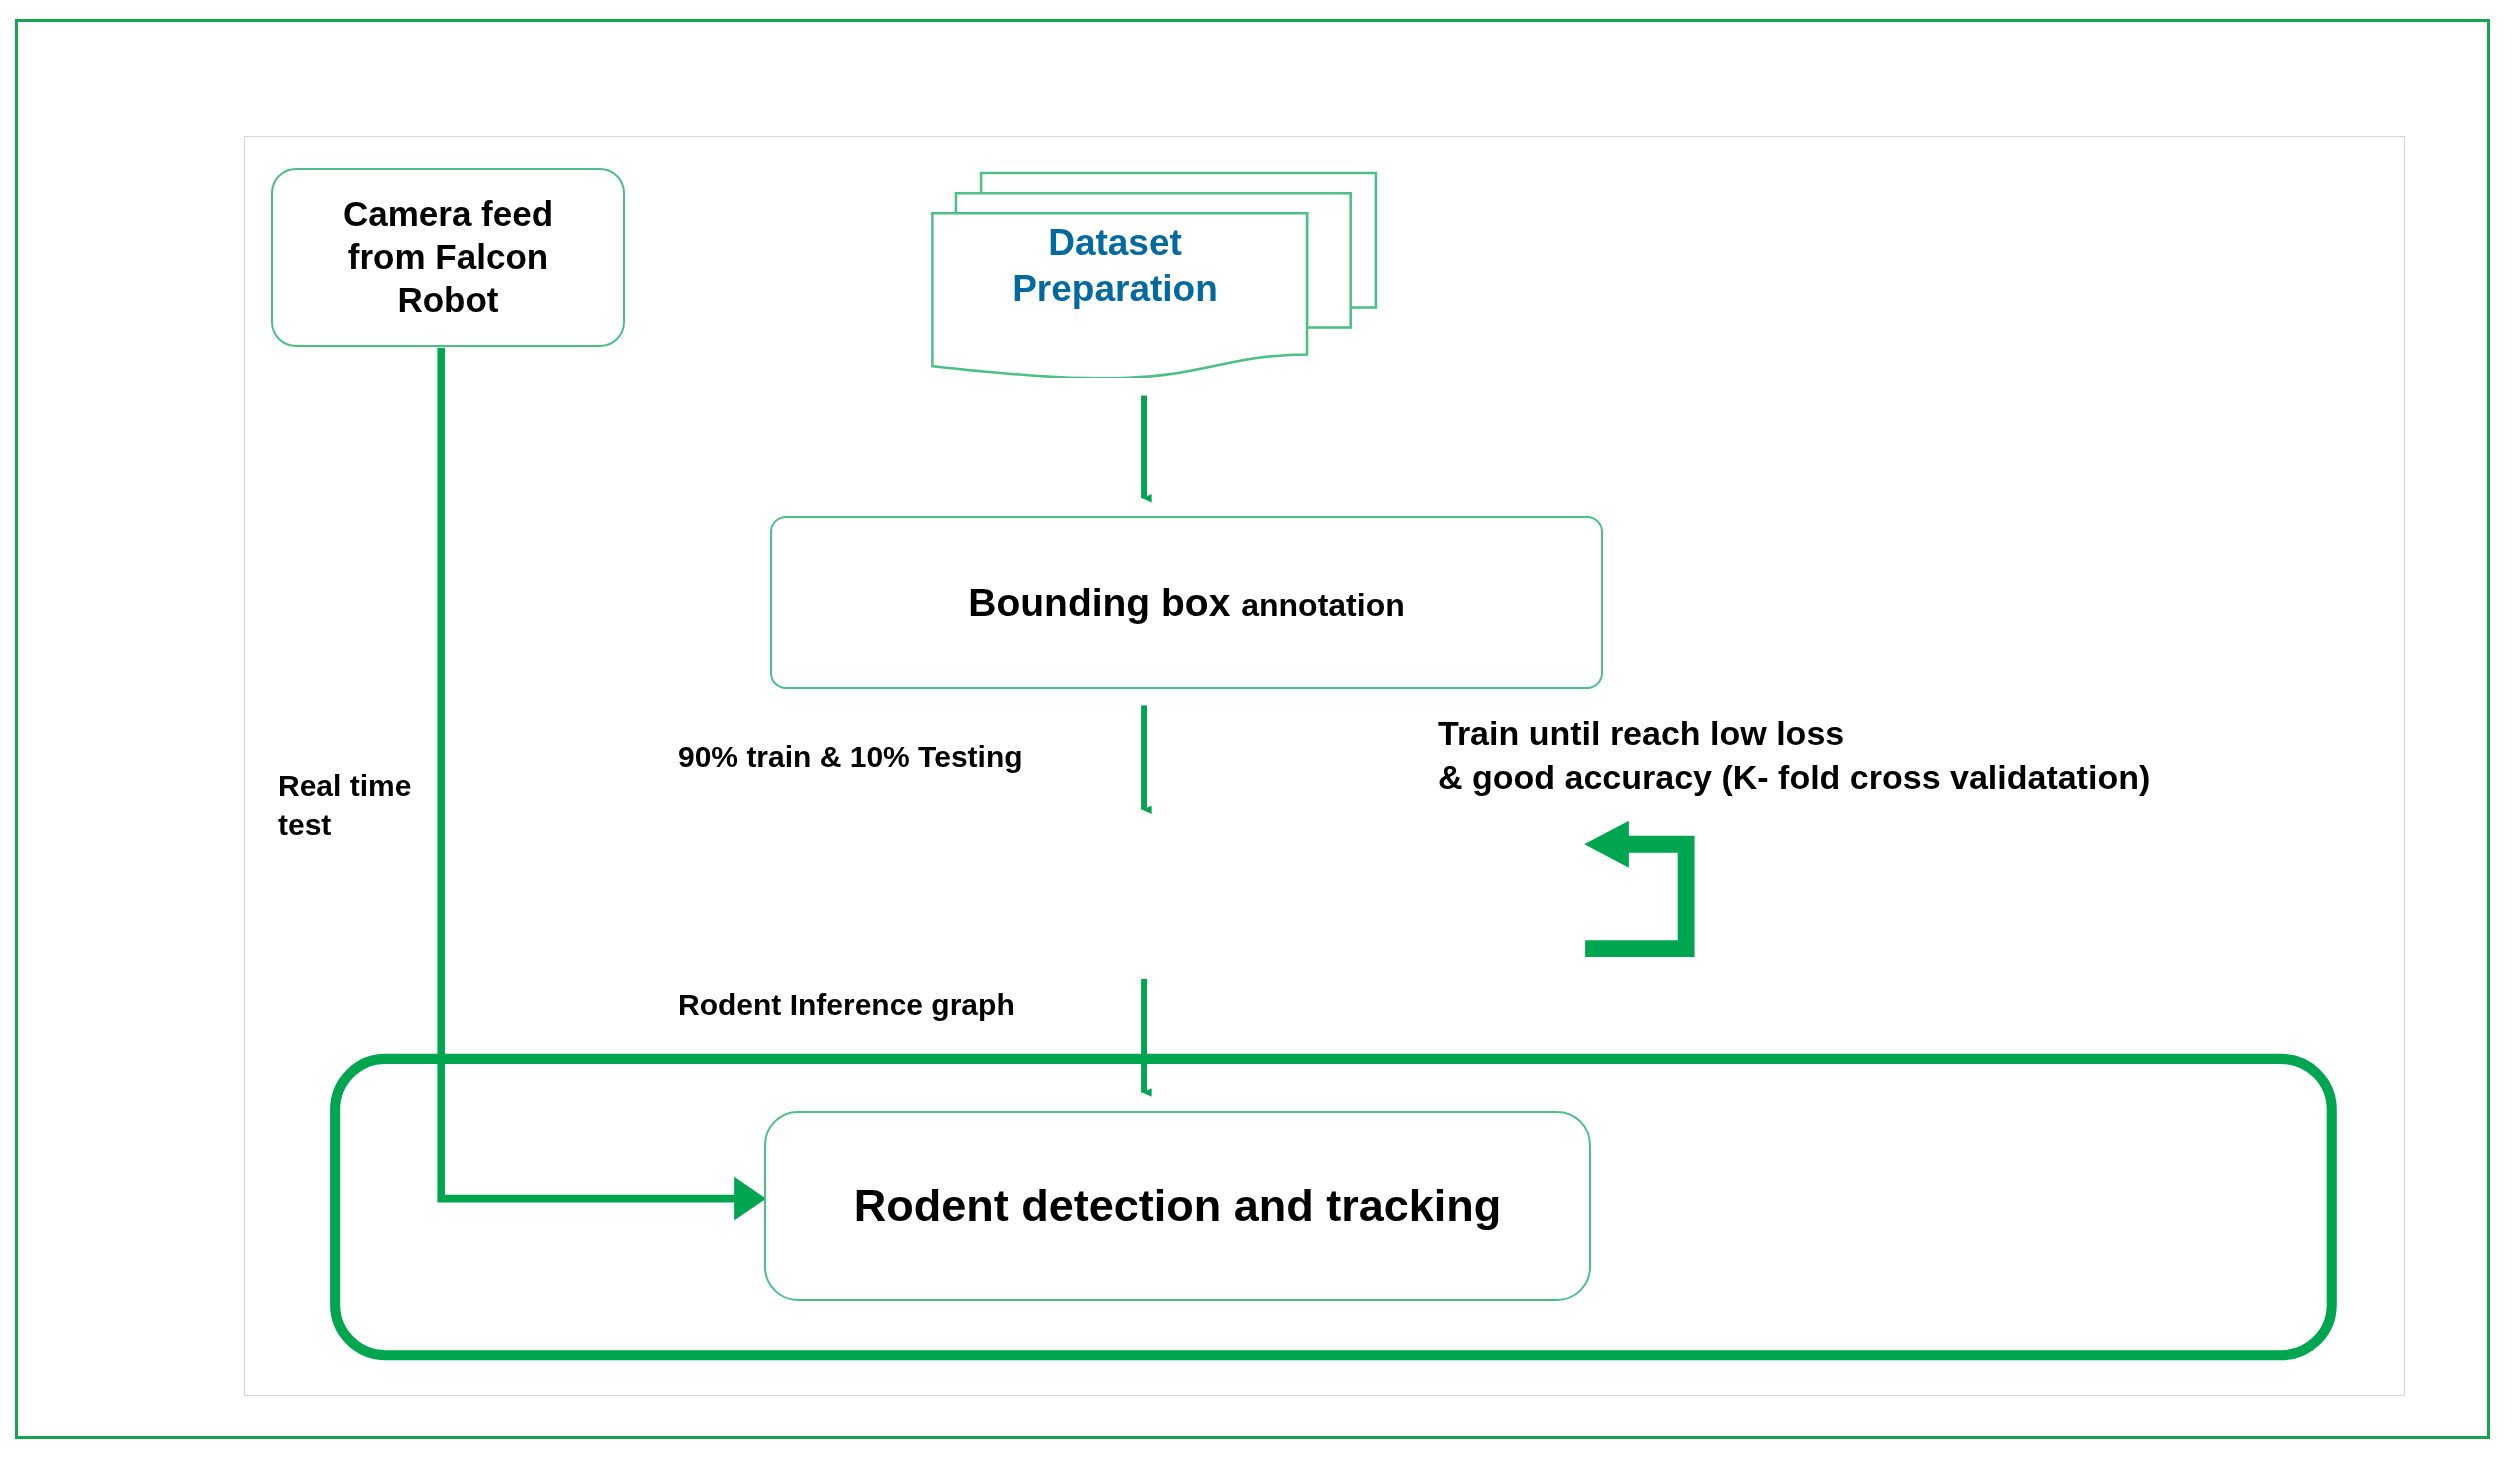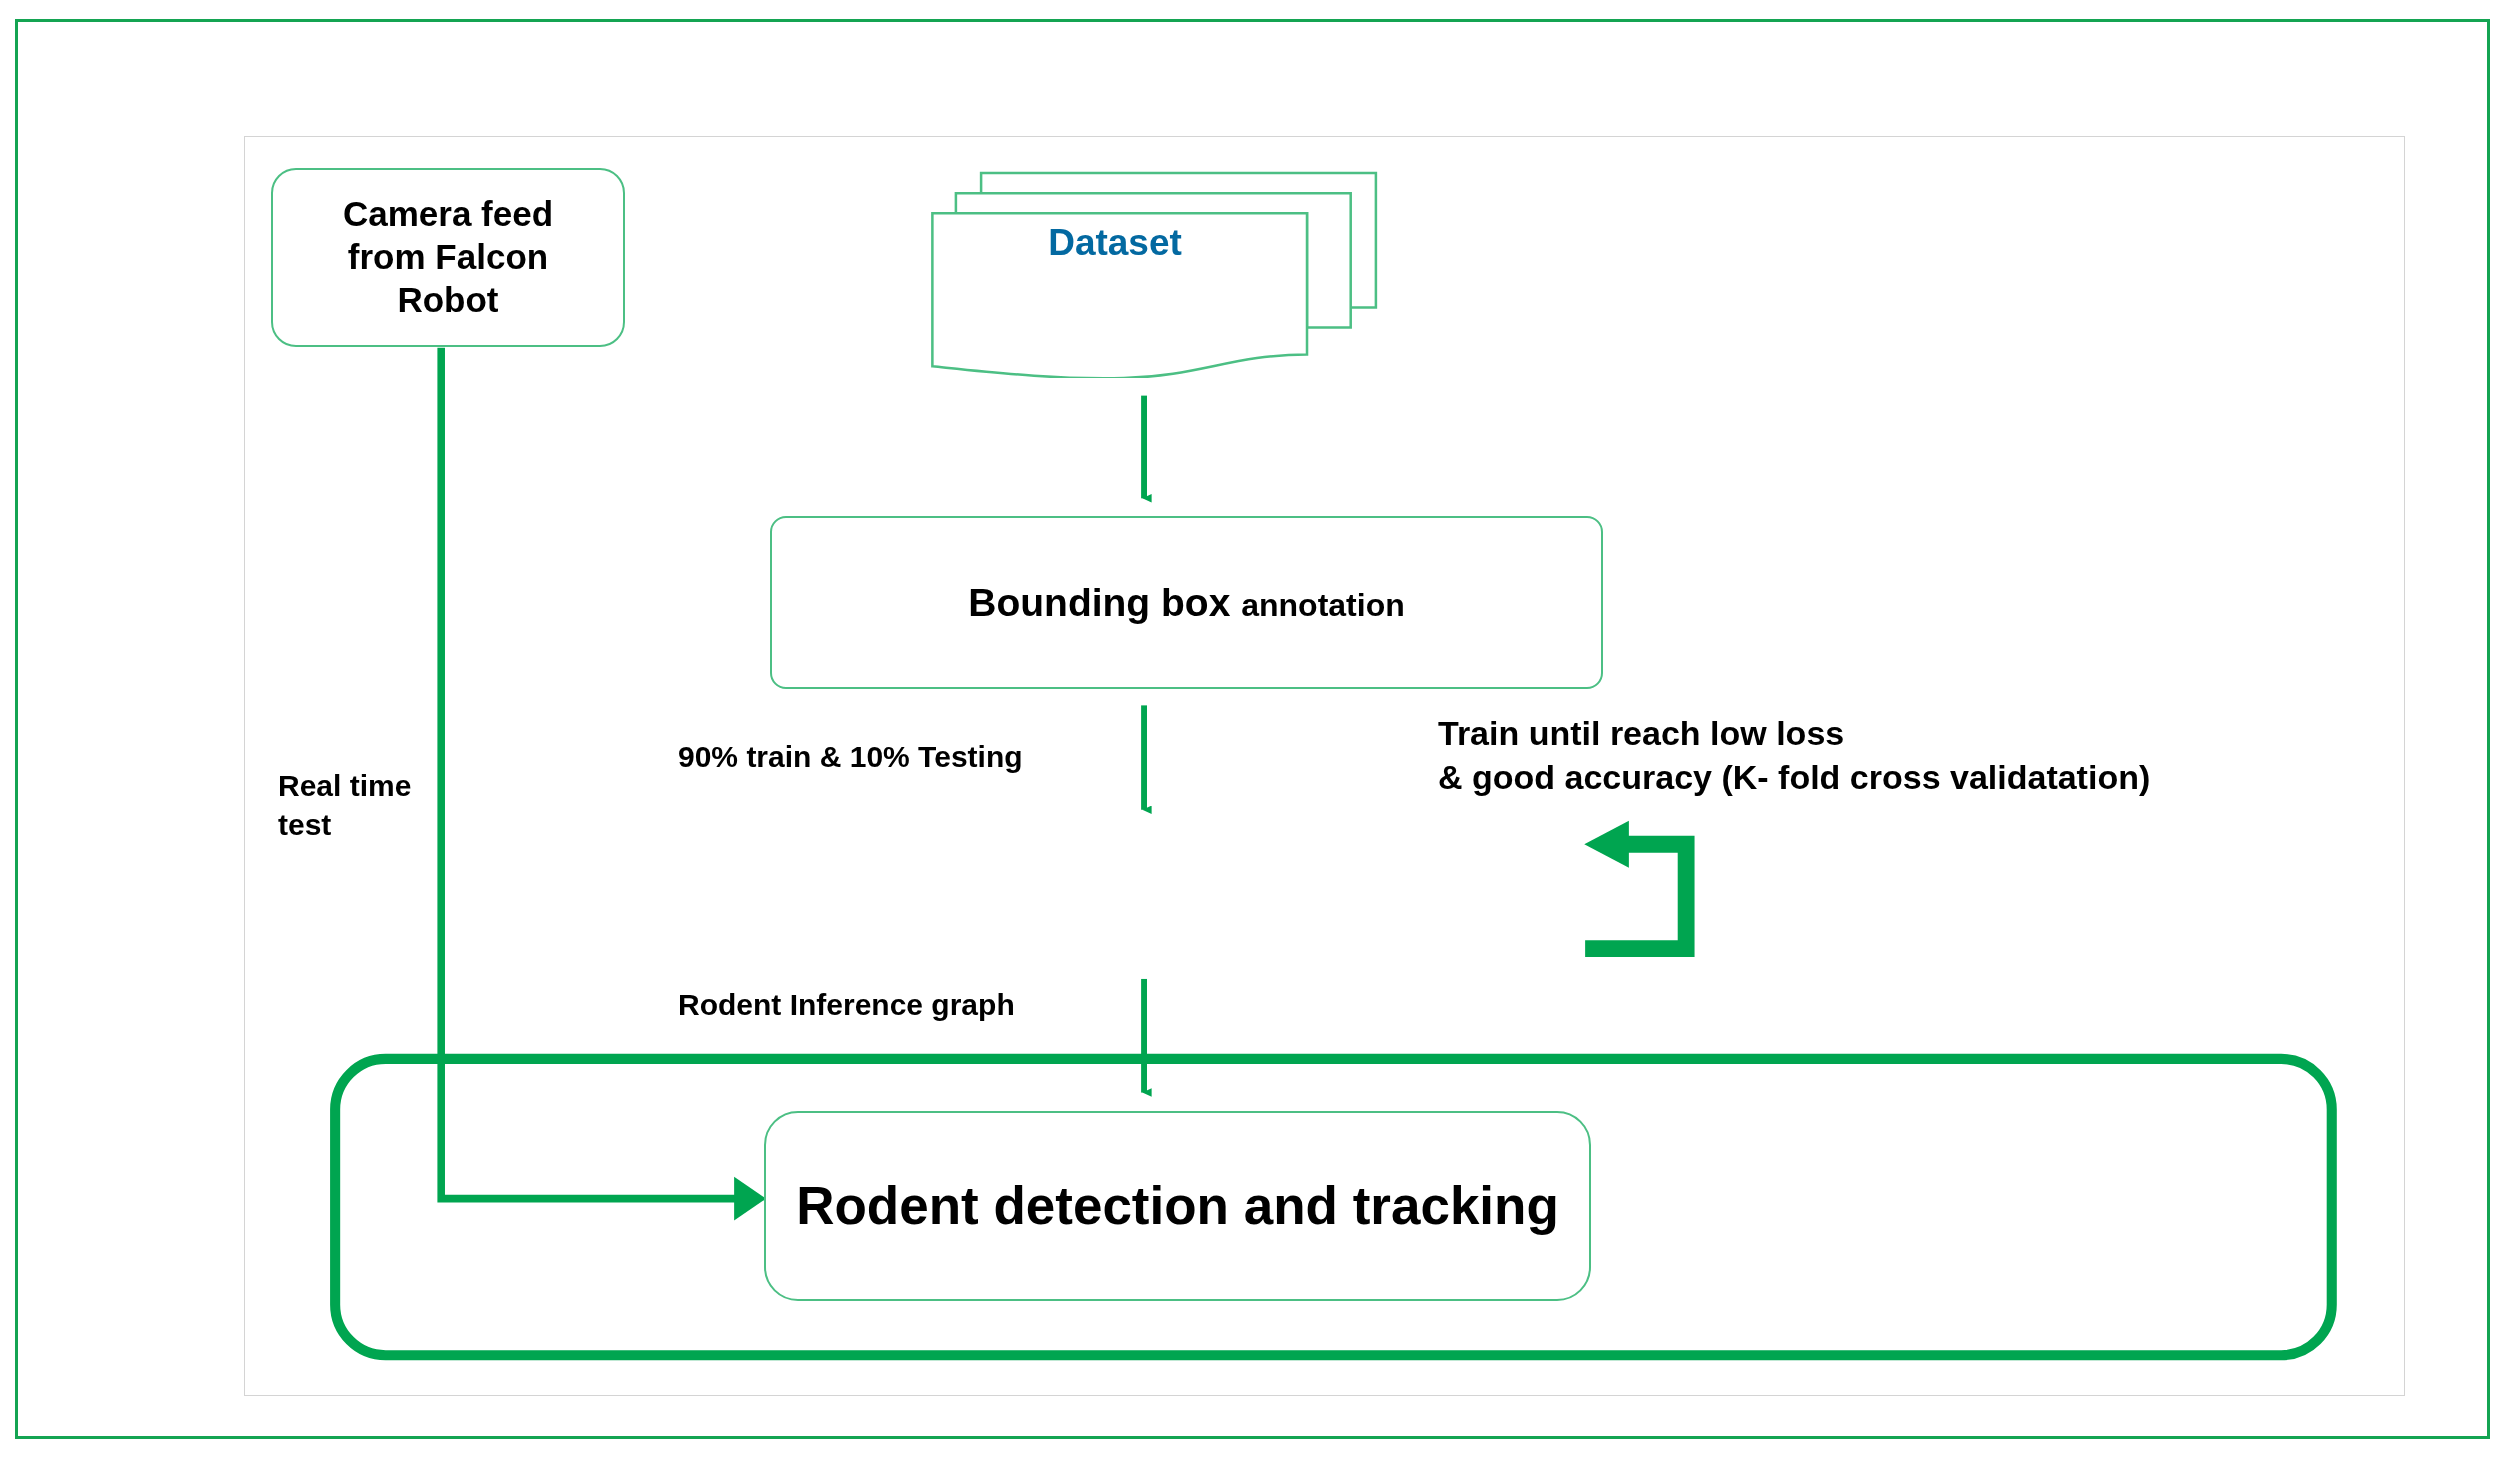--- a/index.html
+++ b/index.html
@@ -87,21 +87,21 @@
     height: 139px;
     border-radius: 29.5px;
     font-size: 35px;
   }
   #node-rodent {
     left: 764px;
     top: 1111px;
     width: 827px;
     height: 190px;
     border-radius: 34px;
-    font-size: 53px;
+    font-size: 45px;
   }
   
   #node-dataset {
     position: absolute;
     left: 930px;
     top: 168px;
     width: 455px;
     height: 210px;
   }
   #node-dataset svg {
@@ -208,20 +208,21 @@
       <path d="M60 6 H530 V166 H480 V30 H60 Z" fill="#ffffff" stroke="#4cbf84" stroke-width="3"></path>
 
       <path d="M30 30 H500 V190 H448 V54 H30 Z" fill="#ffffff" stroke="#4cbf84" stroke-width="3"></path>
 
       <path d="M2 54 H448 V222
                C 360 222, 320 248, 230 250
                C 150 252, 80 244, 2 236 Z" fill="#ffffff" stroke="#4cbf84" stroke-width="3"></path>
     </svg>
     <div class="doc-label">
       <div>Dataset</div>
+      <div>Preparation</div>
     </div>
   </div>
 
   <div class="node" id="node-bounding-box">
     <div>
       <div class="line1"><span>Bounding box</span> <span class="small">annotation</span></div>
     </div>
   </div>
 
 

